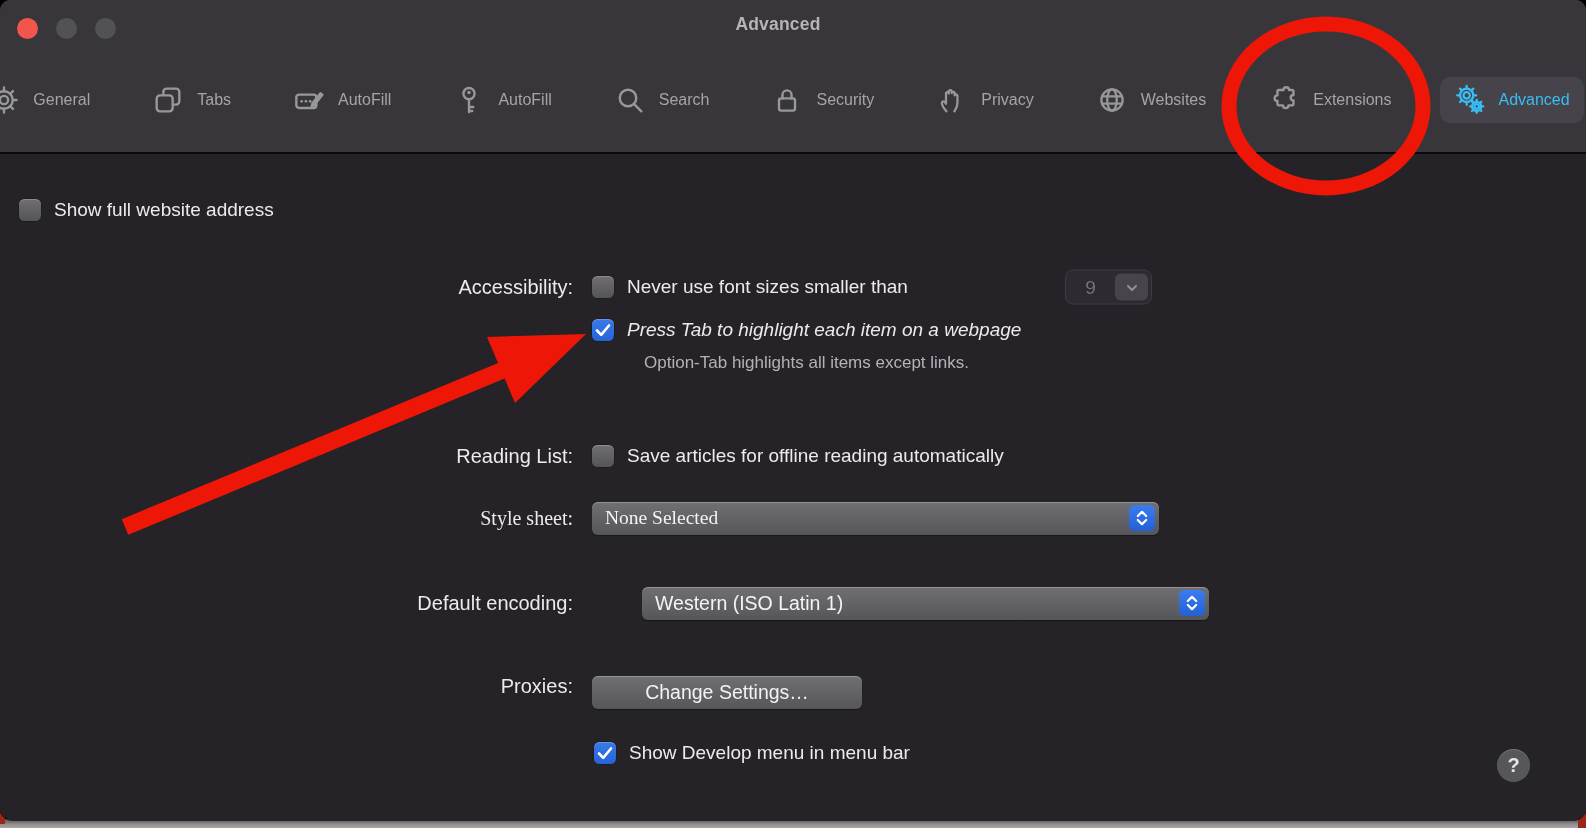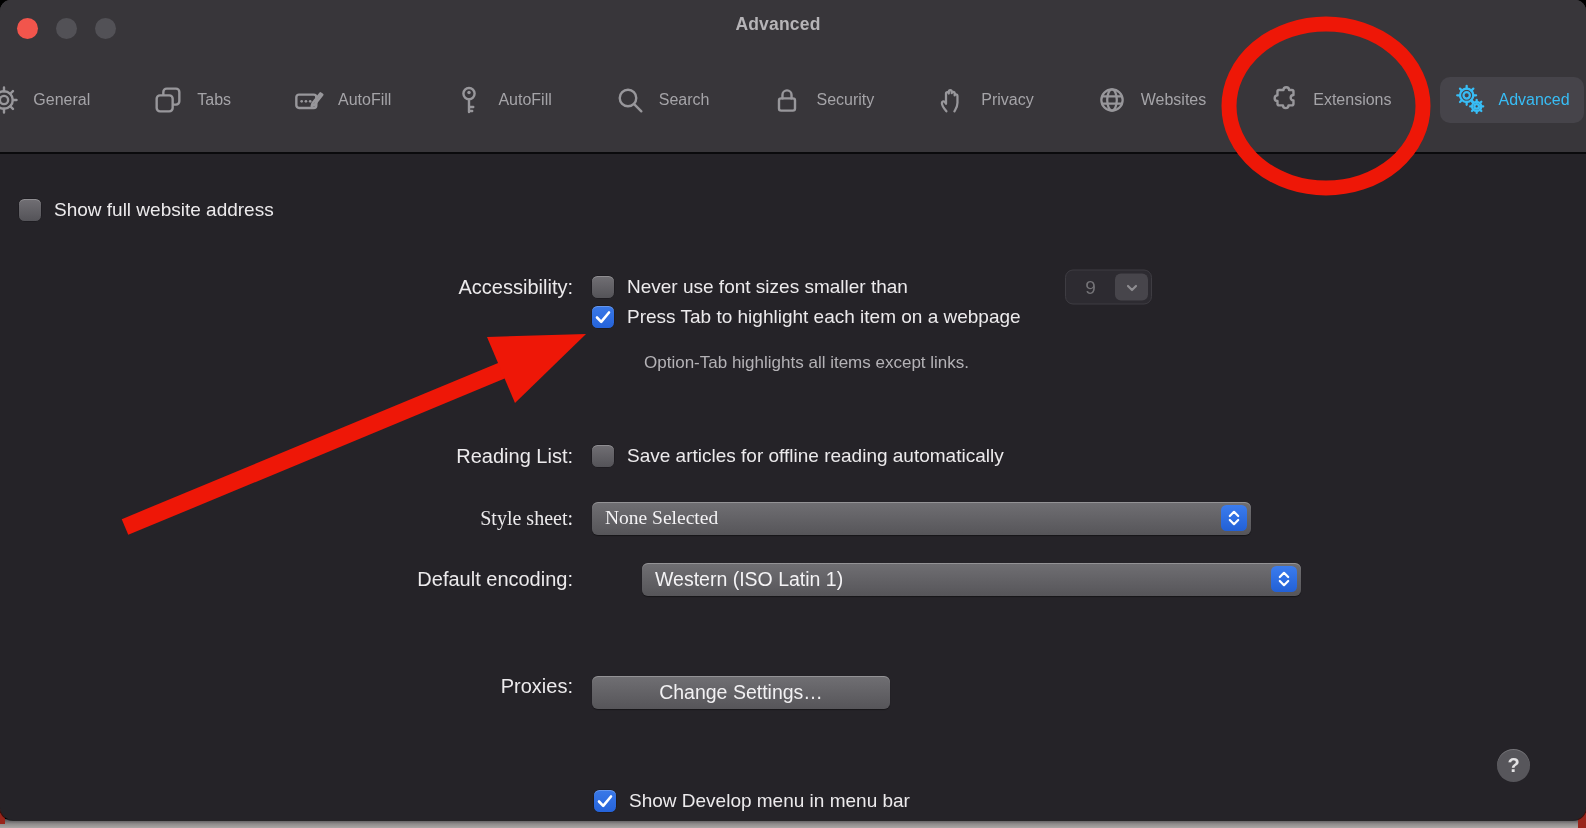--- a/index.html
+++ b/index.html
@@ -54,30 +54,30 @@
   .checkbox.checked { background:linear-gradient(#3a79e8,#2563da); }
   .checkbox.checked svg { display:block; }
 
   .mini-select { position:absolute; left:1065px; top:50%; transform:translateY(-50%);
                  width:87px; height:35px; border-radius:8px; background:#2d2b31;
                  border:1px solid #3e3c42; display:flex; align-items:center; }
   .mini-select .mini-value { flex:1; text-align:center; font-size:19px; color:#747377; }
   .mini-select .mini-btn { width:33px; height:27px; margin-right:3px; border-radius:6px;
                  background:#47454b; display:flex; align-items:center; justify-content:center; }
 
-  .select { width:659px; height:33px; border-radius:6px; position:relative;
+  .select { width:567px; height:33px; border-radius:6px; position:relative;
             background:linear-gradient(#706f73,#565559);
             box-shadow:inset 0 1px 0 rgba(255,255,255,.25), 0 1px 1px rgba(0,0,0,.4);
             display:flex; align-items:center; }
   .select .select-value { font-size:19.5px; color:#f4f3f5; padding-left:13px; white-space:nowrap; }
   .select .spinner { position:absolute; right:4px; top:3.5px; width:26px; height:26px;
             border-radius:5.5px; background:linear-gradient(#3b7cee,#2260d6);
             display:flex; align-items:center; justify-content:center; }
 
-  .push-button { width:298px; height:33px; border-radius:6px; border:none;
+  .push-button { width:270px; height:33px; border-radius:6px; border:none;
             background:linear-gradient(#706f73,#565559);
             box-shadow:inset 0 1px 0 rgba(255,255,255,.25), 0 1px 1px rgba(0,0,0,.4);
             font-size:19.5px; color:#f2f1f3; text-align:center;
             font-family:"Liberation Sans","DejaVu Sans",sans-serif;margin-top:12px; }
 
   .help-btn { position:absolute; left:1497px; top:749px; width:33px; height:33px;
             border-radius:50%; background:#57565b; border:none; color:#e3e2e4;
             font-size:20px; font-weight:700; line-height:33px; text-align:center;
             box-shadow:inset 0 1px 0 rgba(255,255,255,.18);
             font-family:"Liberation Sans","DejaVu Sans",sans-serif; }
@@ -241,21 +241,21 @@
       <div class="mini-select">
         <span class="mini-value">9</span>
         <span class="mini-btn">
           <svg width="22" height="22" viewBox="0 0 22 22" fill="none" stroke="#8e8d91" stroke-width="2.2" stroke-linecap="round" stroke-linejoin="round">
               <path d="M7 9.5l4 4 4-4"></path>
             </svg>
         </span>
       </div>
     </div>
 
-    <div class="row" style="top:304px; height:26px; padding-left:592px;">
+    <div class="row" style="top:317px; height:26px; padding-left:592px;font-style:italic;">
       <div class="checkbox checked">
         <svg width="22" height="22" viewBox="0 0 22 22" fill="none" stroke="#fff" stroke-width="2.6" stroke-linecap="round" stroke-linejoin="round">
             <path d="M5 11.5l4.2 4.3L17 6.5"></path>
           </svg>
       </div>
       <div class="opt-text">Press Tab to highlight each item on a webpage</div>
     </div>
 
     <div class="row" style="top:352px; height:22px; padding-left:627px;margin-left:17px;">
       <div class="note-text">Option-Tab highlights all items except links.</div>
@@ -276,40 +276,40 @@
       <div class="select">
         <span class="select-value">None Selected</span>
         <span class="spinner">
           <svg width="22" height="22" viewBox="0 0 22 22" fill="none" stroke="#fff" stroke-width="2.2" stroke-linecap="round" stroke-linejoin="round">
               <path d="M6.8 9L11 4.8 15.2 9M6.8 13L11 17.2 15.2 13"></path>
             </svg>
         </span>
       </div>
     </div>
 
-    <div class="row" style="top:562px; height:34px;gap:25px;">
+    <div class="row" style="top:586px; height:34px;gap:25px;">
       <div class="row-label">Default encoding:</div>
       <div class="row-gap"></div>
       <div class="select">
         <span class="select-value">Western (ISO Latin 1)</span>
         <span class="spinner">
           <svg width="22" height="22" viewBox="0 0 22 22" fill="none" stroke="#fff" stroke-width="2.2" stroke-linecap="round" stroke-linejoin="round">
               <path d="M6.8 9L11 4.8 15.2 9M6.8 13L11 17.2 15.2 13"></path>
             </svg>
         </span>
       </div>
     </div>
 
     <div class="row" style="top:669px; height:34px;">
       <div class="row-label">Proxies:</div>
       <div class="row-gap"></div>
       <button class="push-button">Change Settings…</button>
     </div>
 
-    <div class="row" style="top:788px; height:26px; padding-left:594px;">
+    <div class="row" style="top:740px; height:26px; padding-left:594px;">
       <div class="checkbox checked">
         <svg width="22" height="22" viewBox="0 0 22 22" fill="none" stroke="#fff" stroke-width="2.6" stroke-linecap="round" stroke-linejoin="round">
             <path d="M5 11.5l4.2 4.3L17 6.5"></path>
           </svg>
       </div>
       <div class="opt-text">Show Develop menu in menu bar</div>
     </div>
 
     <button class="help-btn">?</button>
 

